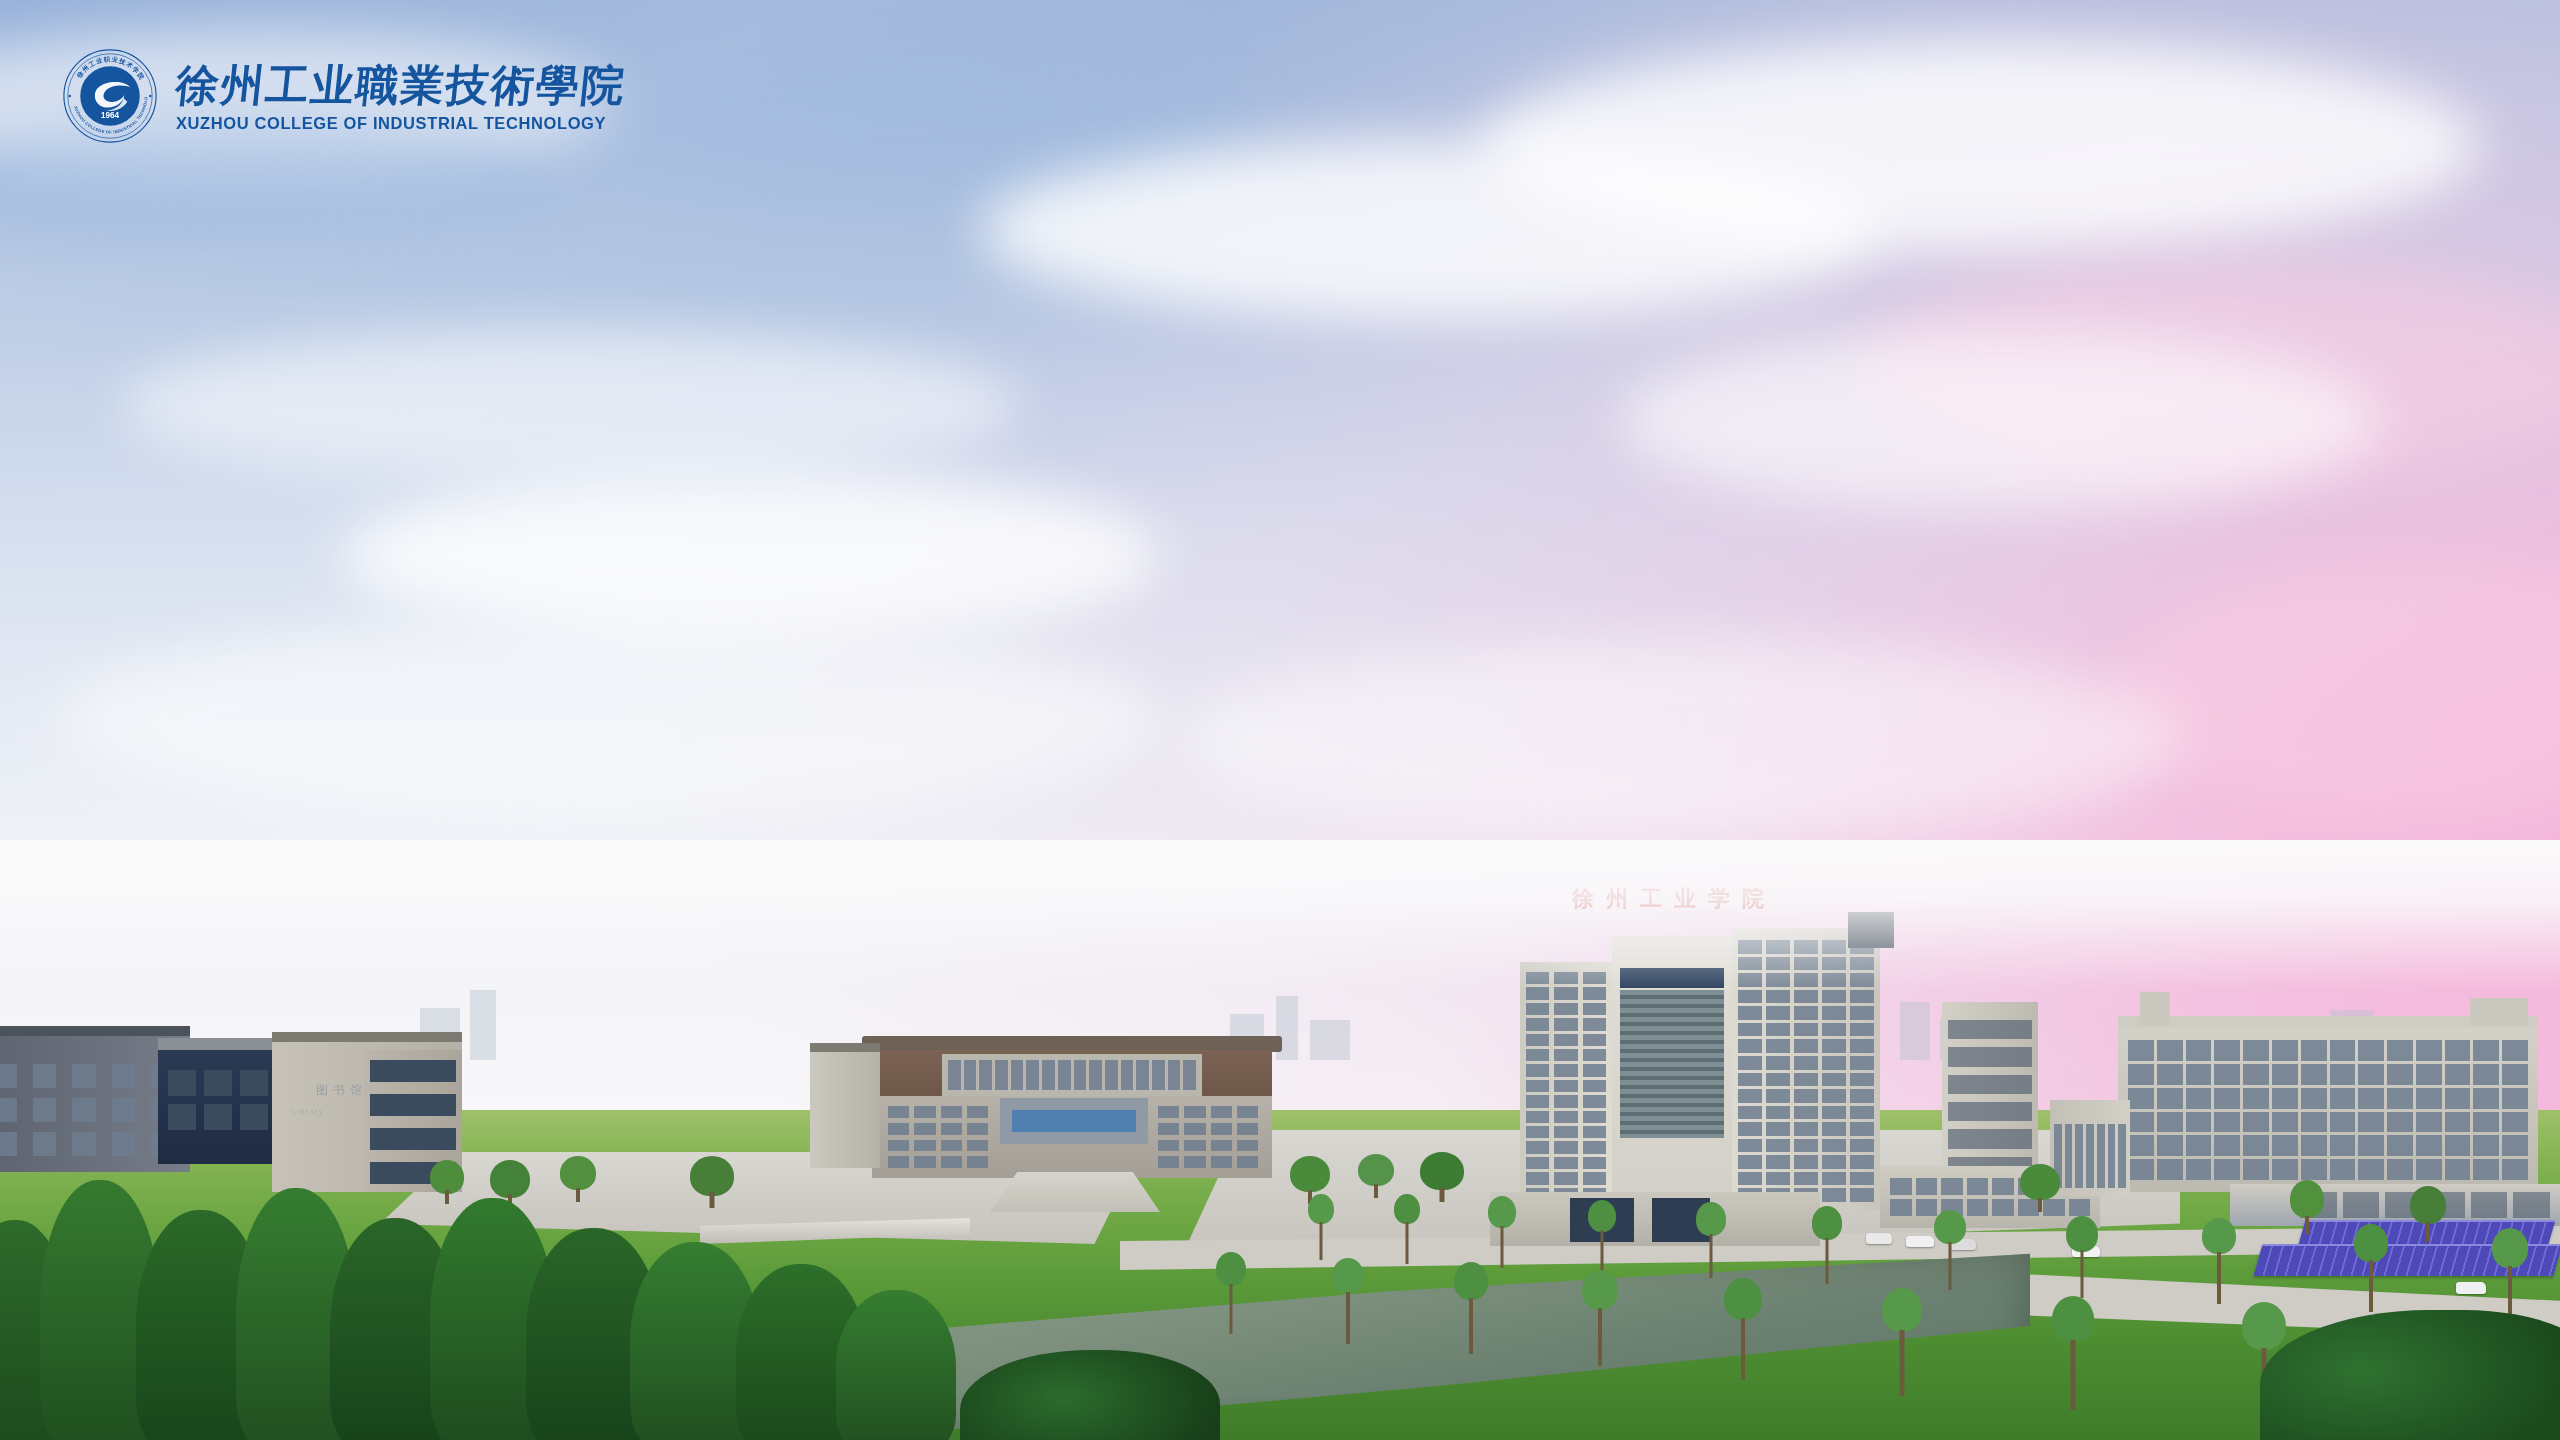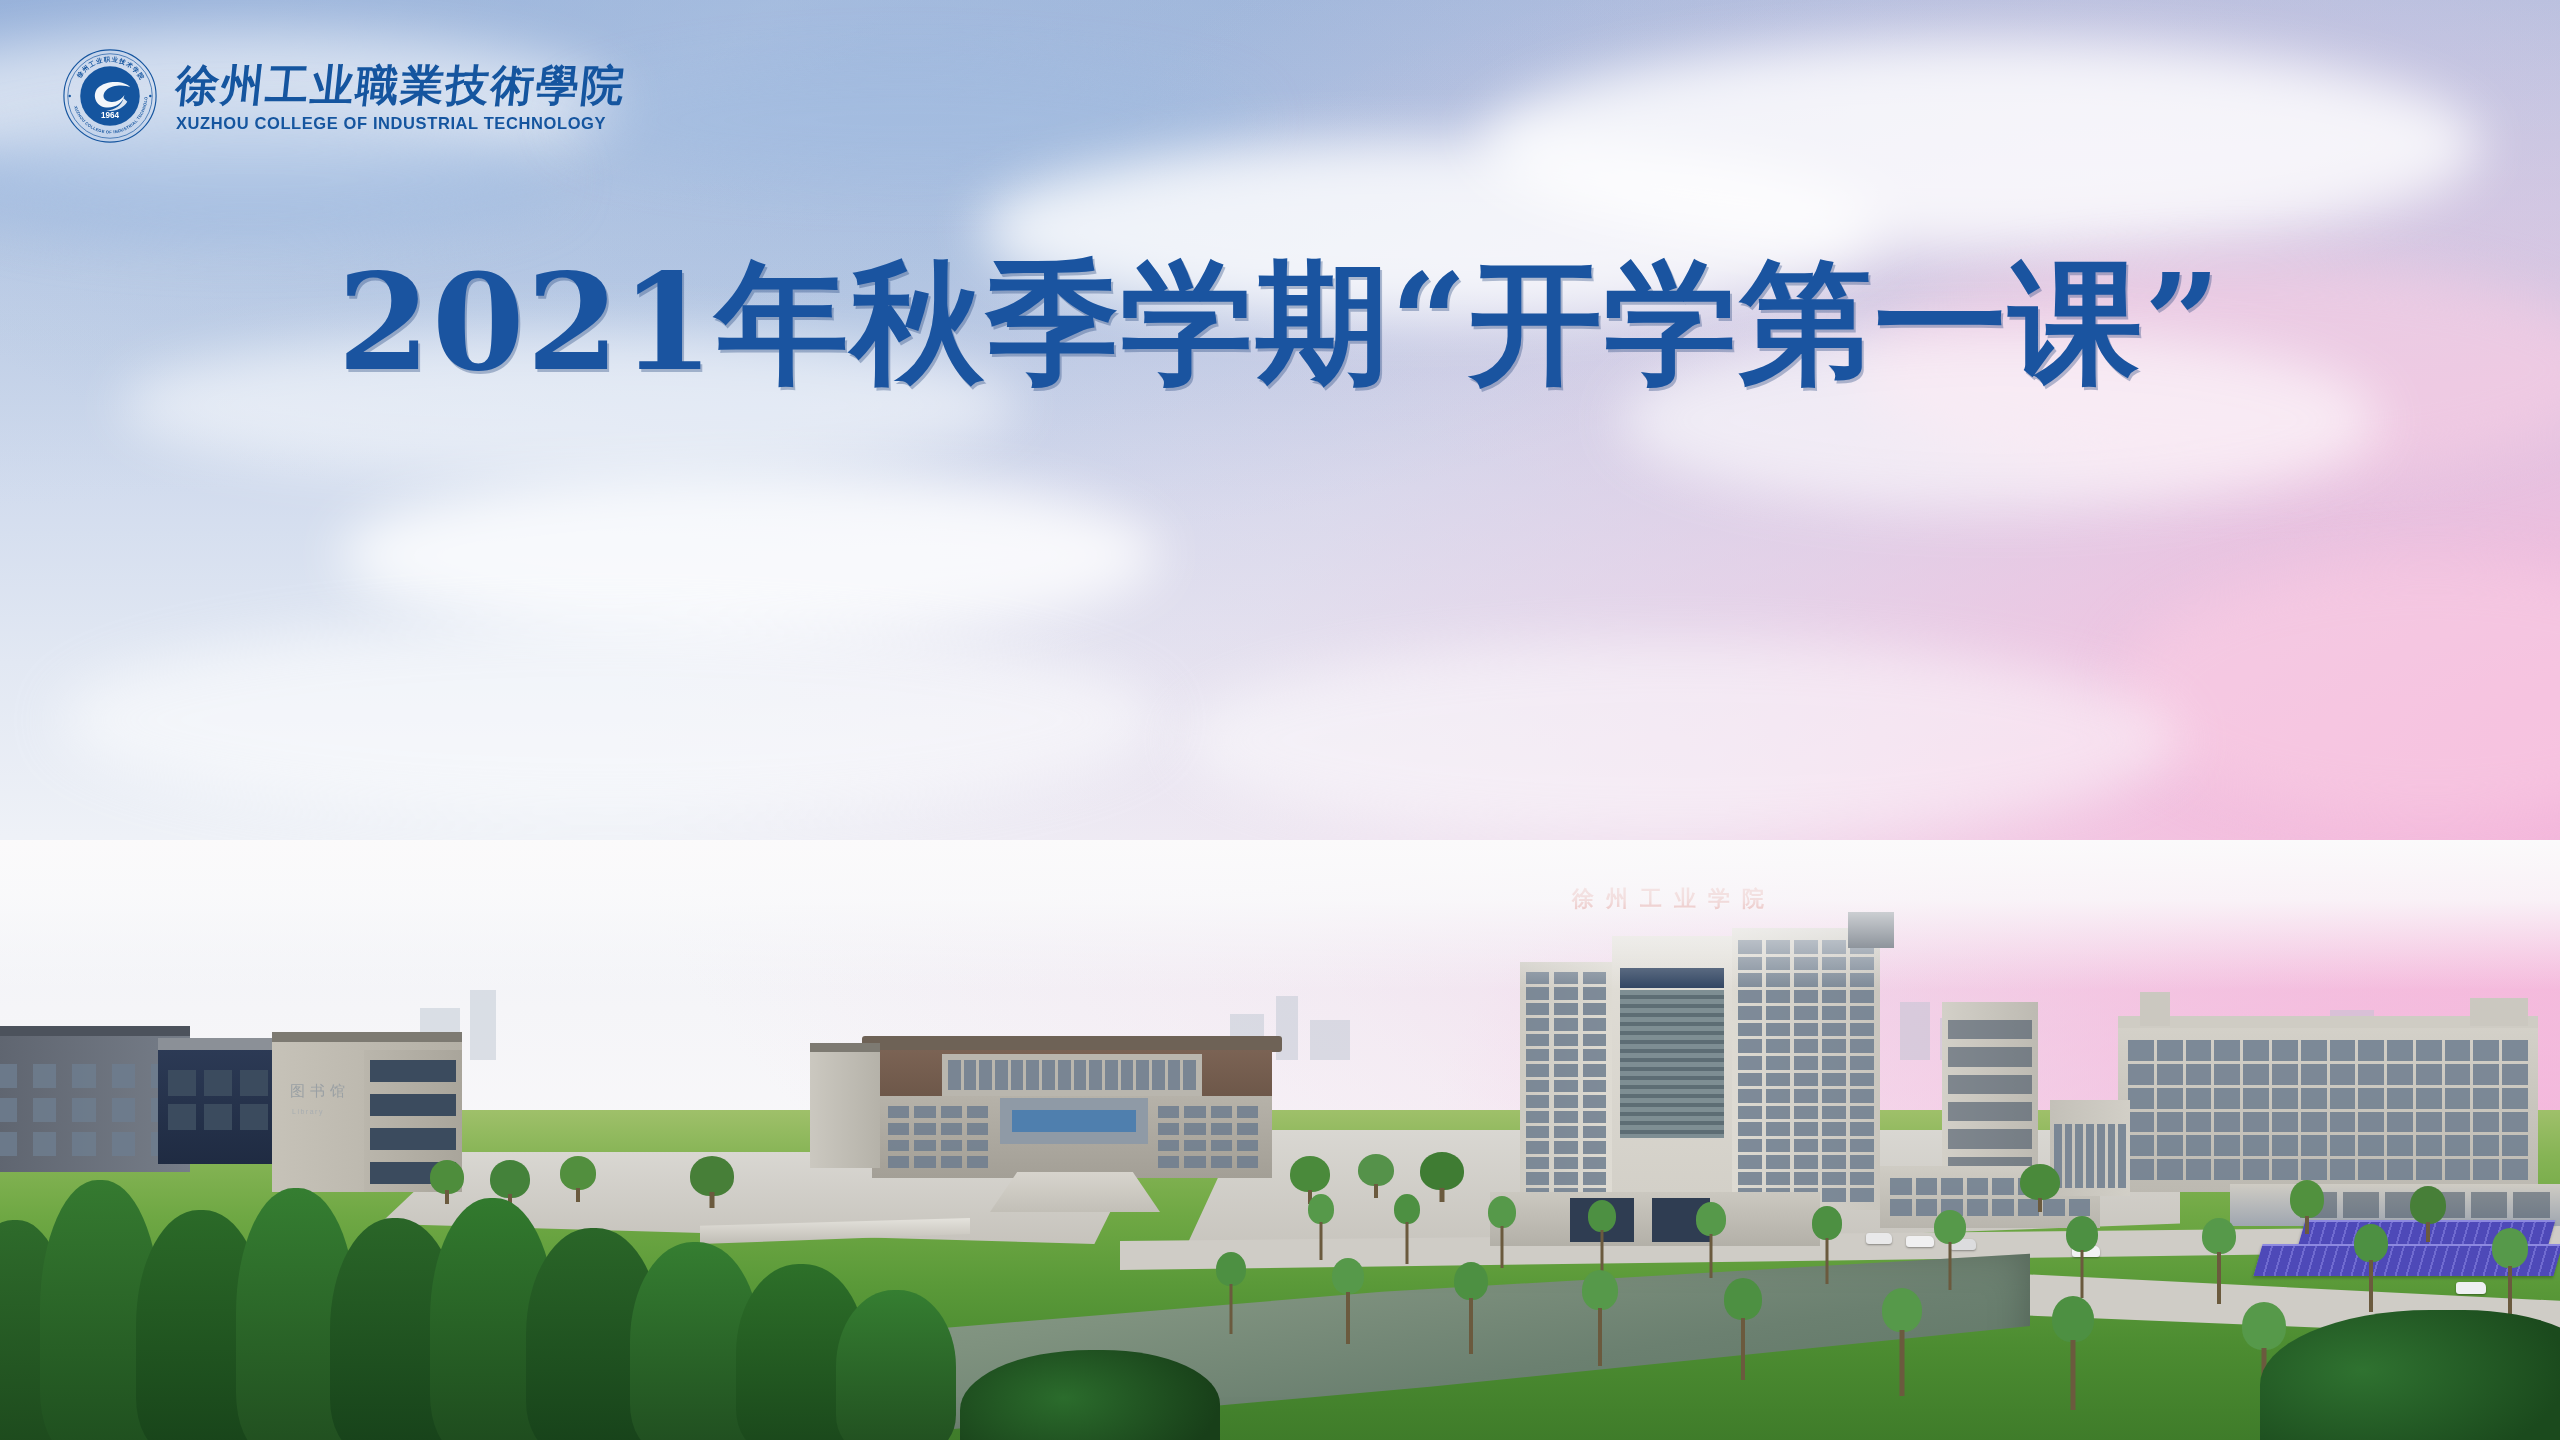--- a/index.html
+++ b/index.html
@@ -112,22 +112,23 @@
 
   
   .rooftop-sign{
     position:absolute;display:flex;gap:12px;align-items:flex-end;
     color:#c1302b;font-family:"DejaVu Sans",sans-serif;font-weight:700;
     text-shadow:0 1px 0 rgba(255,255,255,.35);
   }
   .rooftop-sign span{font-size:22px;line-height:1;}
 
   .bldg-label{
-    position:absolute;color:#9aa0a4;font-size:15px;letter-spacing:5px;
+    position:absolute;color:#9aa0a4;font-size:12px;letter-spacing:5px;
     font-family:"DejaVu Sans",sans-serif;
+    margin-left:26px;
   }
   .bldg-label-en{
     position:absolute;color:#a8adb1;font-size:7px;letter-spacing:1.5px;
     font-family:"Liberation Sans",sans-serif;
   }
 
   
   .logo-lockup{
     position:absolute;left:62px;top:48px;display:flex;align-items:center;gap:18px;z-index:60;
   }
@@ -846,16 +847,15 @@
         <circle cx="184" cy="100" r="2.6" fill="#15559f"></circle>
       </svg>
     </div>
 
     <div class="logo-text">
       <div class="logo-cn">徐州工业職業技術學院</div>
       <div class="logo-en">XUZHOU COLLEGE OF INDUSTRIAL TECHNOLOGY</div>
     </div>
   </div>
 
-  <div class="headline">2021年秋季学期“开学第一课”</div>
 
 
 </div>
 
 </body></html>

